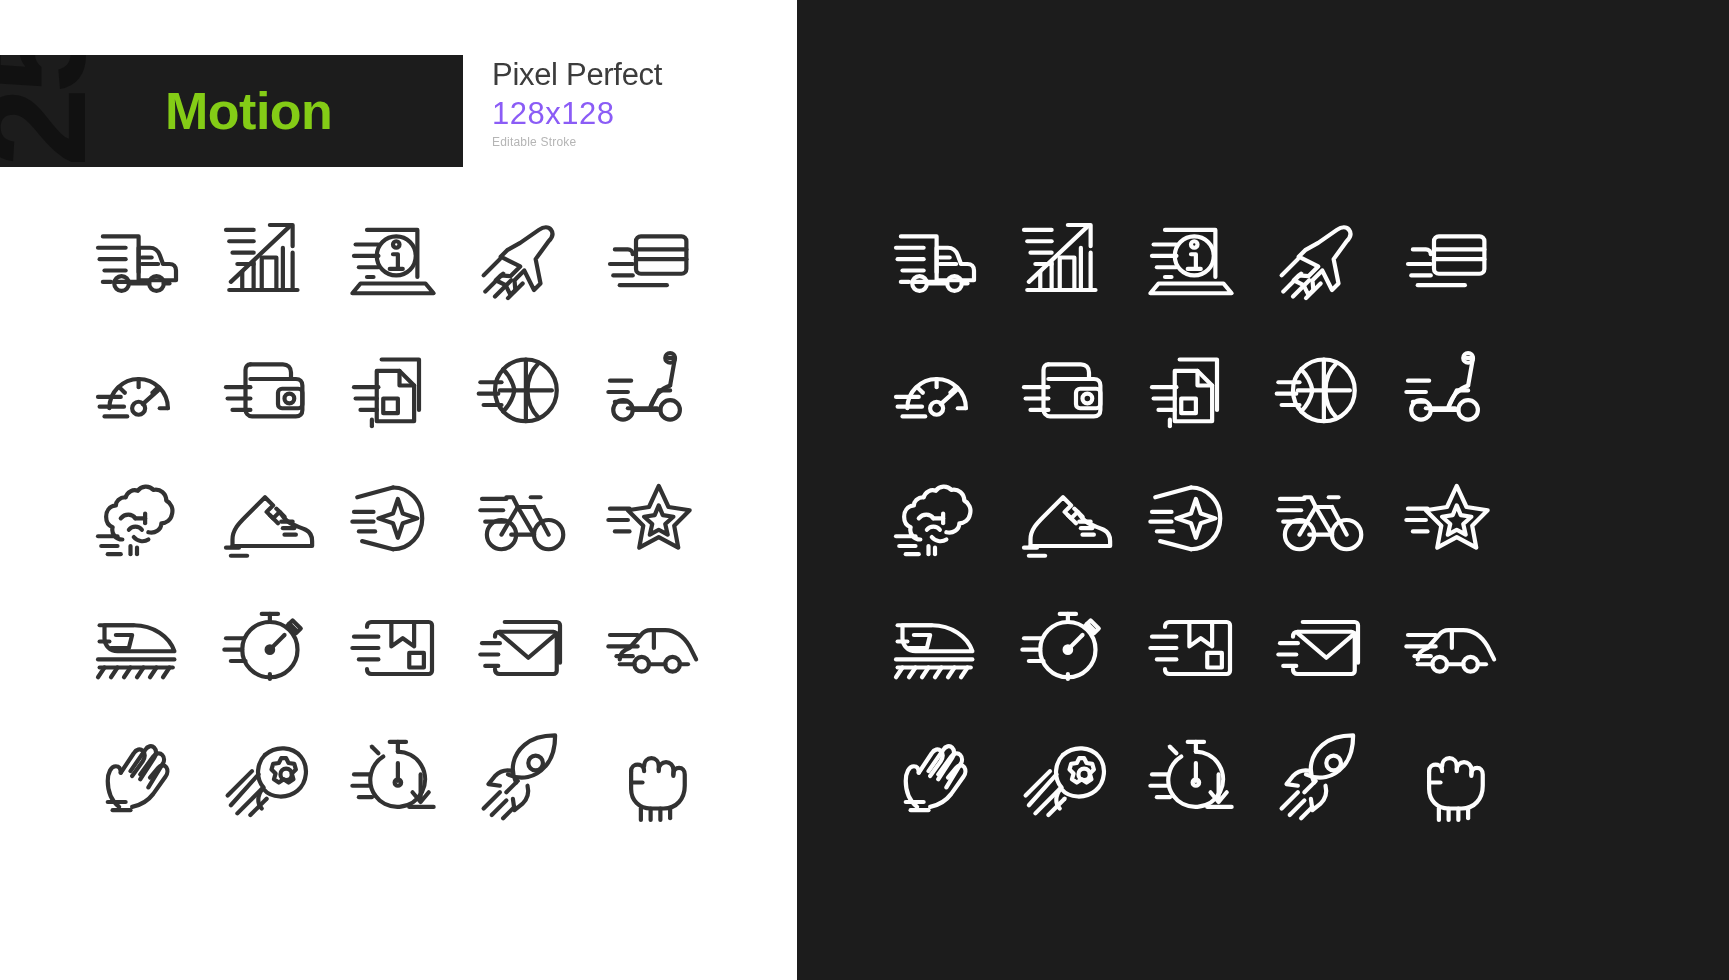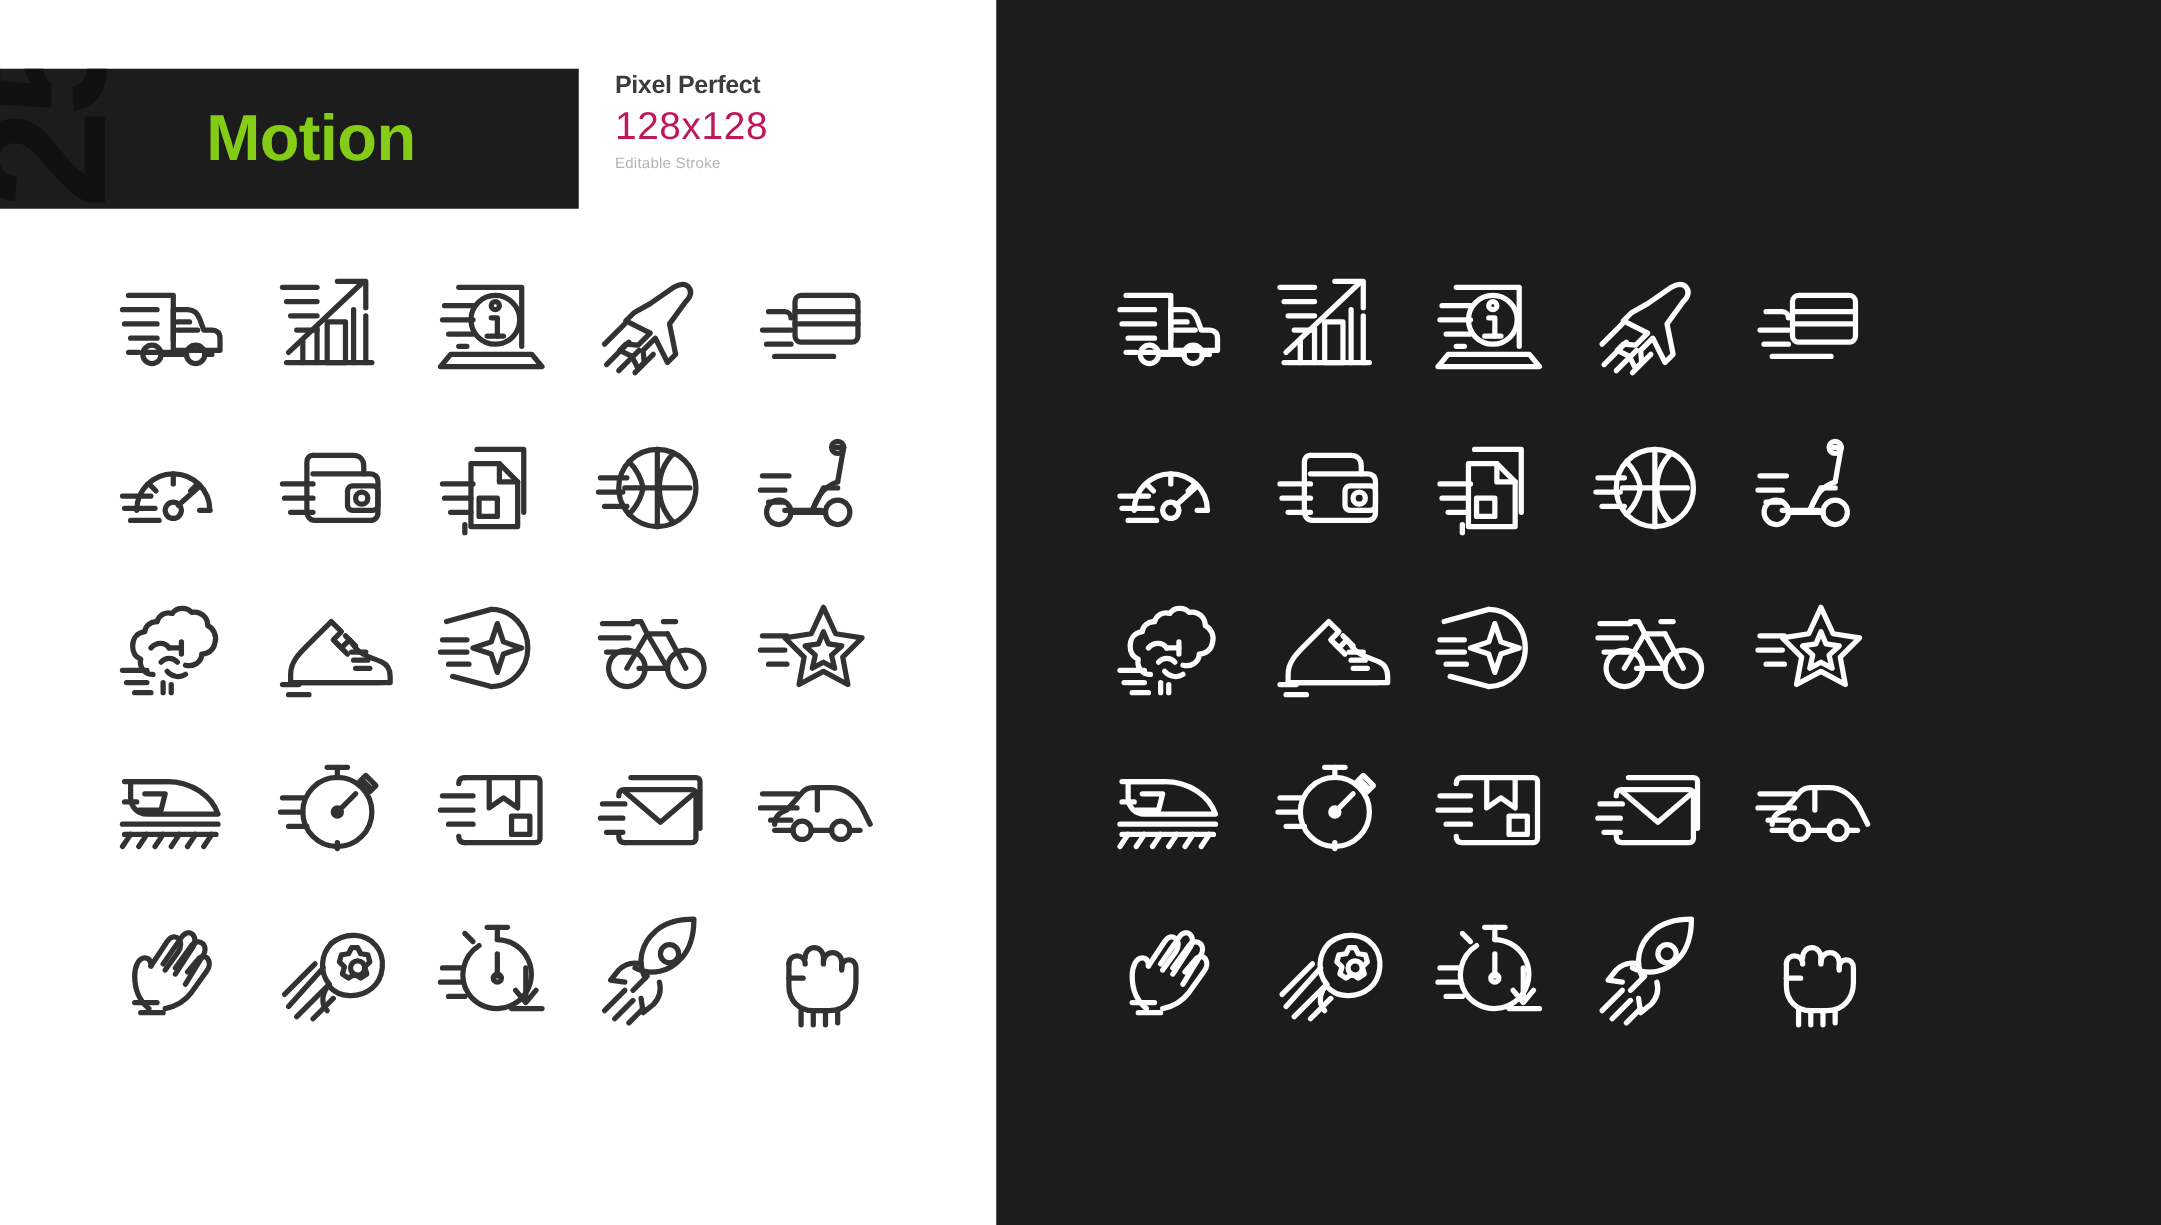--- a/index.html
+++ b/index.html
@@ -76,30 +76,30 @@
     letter-spacing: -0.5px;
     white-space: nowrap;
   }
   .meta {
     position: absolute;
     left: 492px;
     top: 2px;
     width: 300px;
   }
   .meta-title {
-    font-size: 20px;
-    font-weight: 700;
+    font-size: 31px;
+    font-weight: 400;
     color: #3c3c3c;
     letter-spacing: -0.3px;
     line-height: 1.15;
   }
   .meta-size {
     font-size: 31px;
     font-weight: 400;
-    color: #be185d;
+    color: #8b5cf6;
     letter-spacing: 0.5px;
     line-height: 1.25;
     margin-top: 2px;
   }
   .meta-stroke {
     font-size: 12px;
     font-weight: 400;
     color: #b5b5b5;
     letter-spacing: 0.2px;
     line-height: 1.25;

